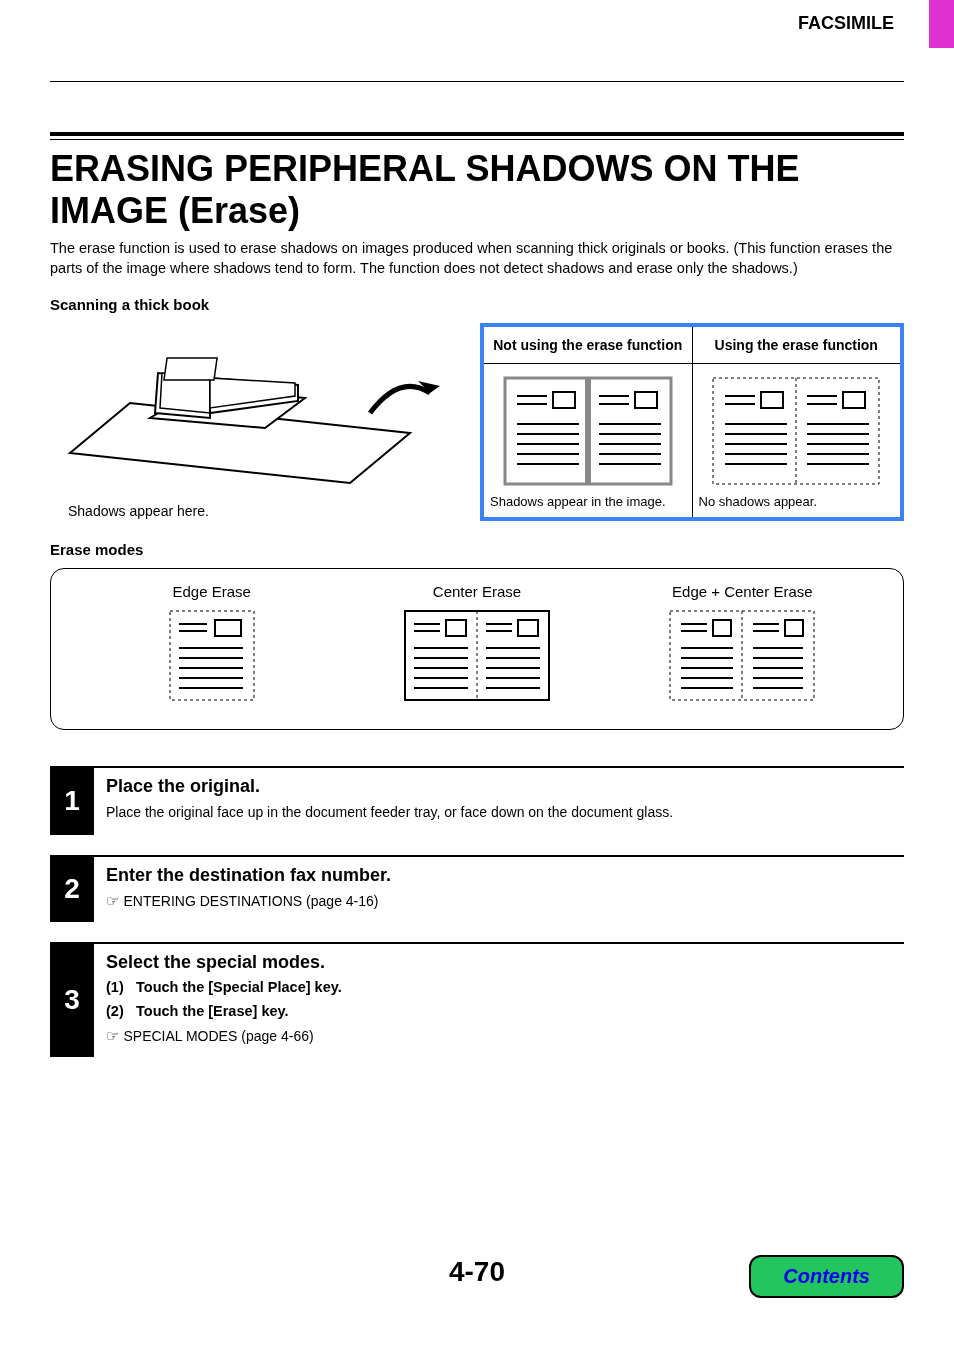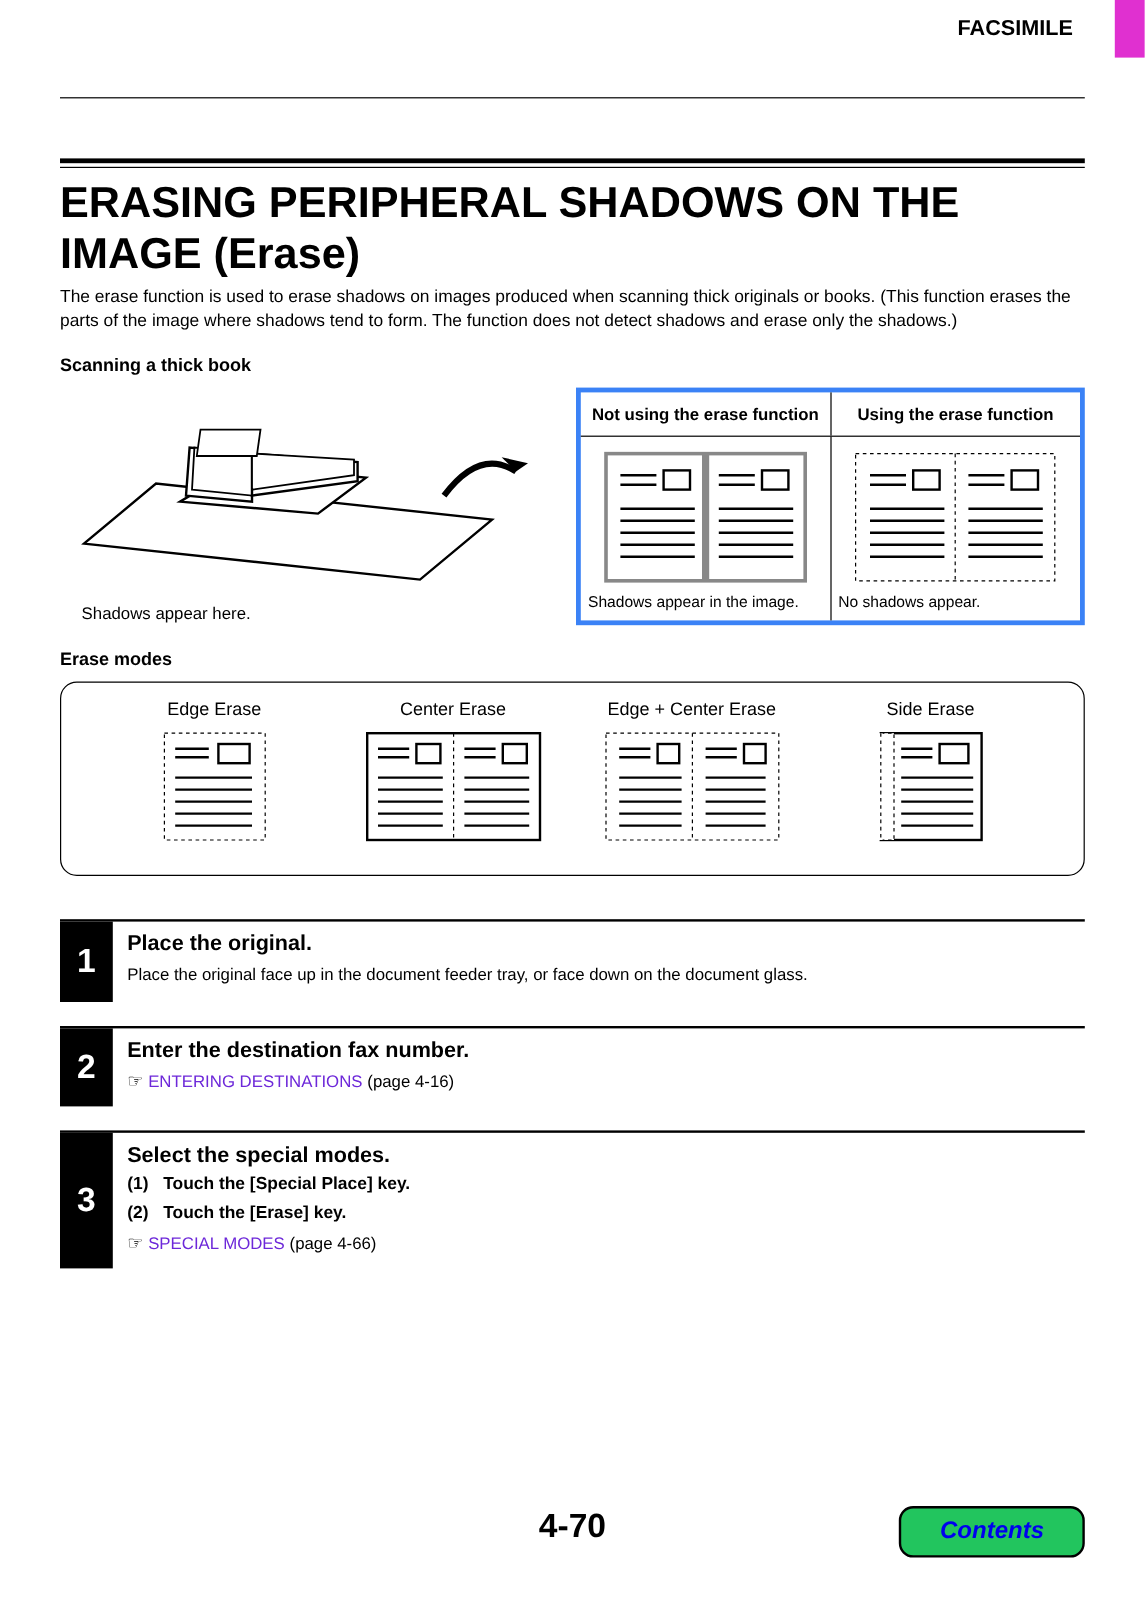--- a/index.html
+++ b/index.html
@@ -133,21 +133,21 @@
     font-size: 14px;
     line-height: 1.4;
   }
   .link-row {
     font-size: 14px;
     display: flex;
     align-items: center;
     gap: 4px;
   }
   .link {
-    color: #6d28d9;
+    color: #000000;
   }
   .hand-icon {
     font-size: 15px;
   }
   .sublist {
     margin: 6px 0 4px 0;
   }
   .sublist .item {
     font-size: 14.5px;
     font-weight: bold;
@@ -333,37 +333,20 @@
         <line x1="86" y1="16" x2="112" y2="16" stroke="#000" stroke-width="2"></line>
         <line x1="86" y1="23" x2="112" y2="23" stroke="#000" stroke-width="2"></line>
         <rect x="118" y="12" width="18" height="16" fill="none" stroke="#000" stroke-width="2"></rect>
         <line x1="86" y1="40" x2="136" y2="40" stroke="#000" stroke-width="2"></line>
         <line x1="86" y1="50" x2="136" y2="50" stroke="#000" stroke-width="2"></line>
         <line x1="86" y1="60" x2="136" y2="60" stroke="#000" stroke-width="2"></line>
         <line x1="86" y1="70" x2="136" y2="70" stroke="#000" stroke-width="2"></line>
         <line x1="86" y1="80" x2="136" y2="80" stroke="#000" stroke-width="2"></line>
       </svg>
     </div>
-    <div class="mode-col">
-      <div class="label">Side Erase</div>
-      <svg viewBox="0 0 90 95" width="90" height="95" style="margin:0 auto">
-        <rect x="3" y="3" width="84" height="89" fill="#fff" stroke="#000" stroke-width="2"></rect>
-        <rect x="3" y="3" width="11" height="89" fill="#fff" stroke="#000" stroke-width="1" stroke-dasharray="3 3"></rect>
-        <line x1="3" y1="3" x2="3" y2="92" stroke="#fff" stroke-width="3"></line>
-        <line x1="3" y1="3" x2="3" y2="92" stroke="#000" stroke-width="1" stroke-dasharray="3 3"></line>
-        <line x1="20" y1="16" x2="46" y2="16" stroke="#000" stroke-width="2"></line>
-        <line x1="20" y1="23" x2="46" y2="23" stroke="#000" stroke-width="2"></line>
-        <rect x="52" y="12" width="24" height="16" fill="none" stroke="#000" stroke-width="2"></rect>
-        <line x1="20" y1="40" x2="80" y2="40" stroke="#000" stroke-width="2"></line>
-        <line x1="20" y1="50" x2="80" y2="50" stroke="#000" stroke-width="2"></line>
-        <line x1="20" y1="60" x2="80" y2="60" stroke="#000" stroke-width="2"></line>
-        <line x1="20" y1="70" x2="80" y2="70" stroke="#000" stroke-width="2"></line>
-        <line x1="20" y1="80" x2="80" y2="80" stroke="#000" stroke-width="2"></line>
-      </svg>
-    </div>
   </div>
 
   <div class="step">
     <div class="step-num">1</div>
     <div class="step-body">
       <div class="step-title">Place the original.</div>
       <div class="step-text">Place the original face up in the document feeder tray, or face down on the document glass.</div>
     </div>
   </div>
 

